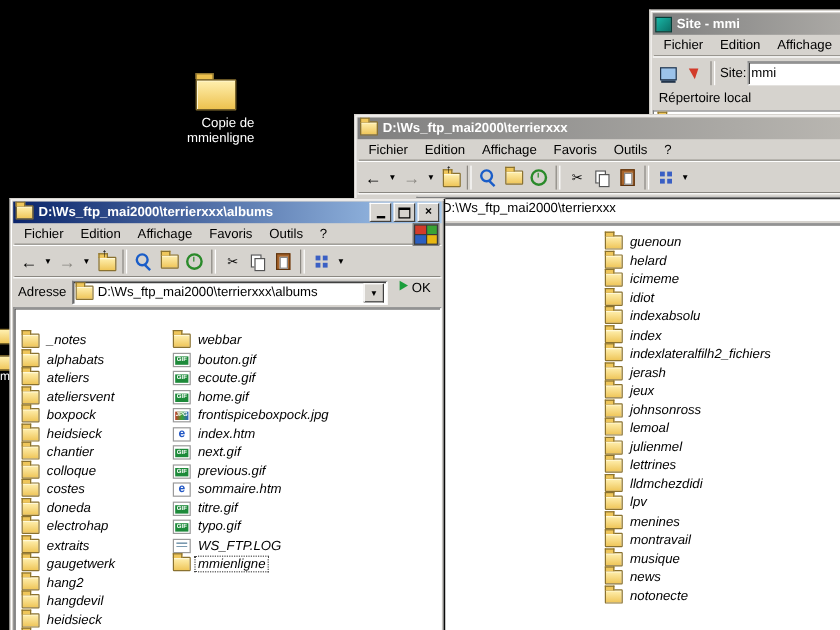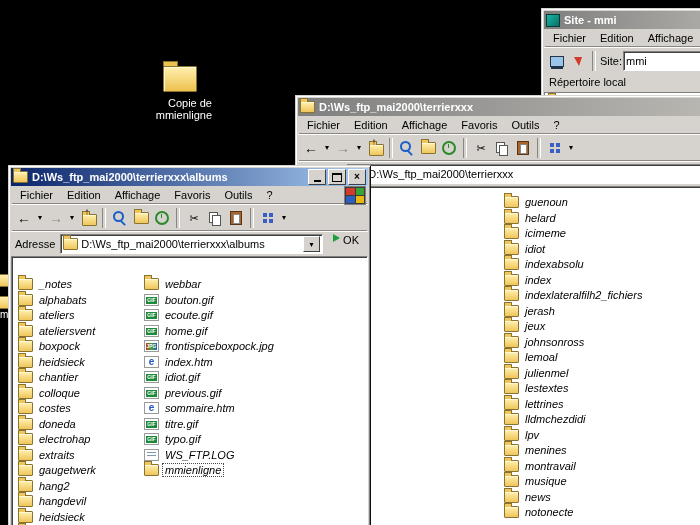--- a/index.html
+++ b/index.html
@@ -288,24 +288,20 @@
           <div class="file-item">
             <span class="fi icon-folder"></span>
             <span class="flabel">lemoal</span>
           </div>
 
           <div class="file-item">
             <span class="fi icon-folder"></span>
             <span class="flabel">julienmel</span>
           </div>
 
-          <div class="file-item">
-            <span class="fi icon-folder"></span>
-            <span class="flabel">lestextes</span>
-          </div>
 
           <div class="file-item">
             <span class="fi icon-folder"></span>
             <span class="flabel">lettrines</span>
           </div>
 
           <div class="file-item">
             <span class="fi icon-folder"></span>
             <span class="flabel">lldmchezdidi</span>
           </div>
@@ -546,21 +542,21 @@
             <span class="flabel">frontispiceboxpock.jpg</span>
           </div>
 
           <div class="file-item">
             <span class="fi icon-htm"></span>
             <span class="flabel">index.htm</span>
           </div>
 
           <div class="file-item">
             <span class="fi icon-gif"></span>
-            <span class="flabel">idiot.gif</span>
+            <span class="flabel">next.gif</span>
           </div>
 
           <div class="file-item">
             <span class="fi icon-gif"></span>
             <span class="flabel">previous.gif</span>
           </div>
 
           <div class="file-item">
             <span class="fi icon-htm"></span>
             <span class="flabel">sommaire.htm</span>

